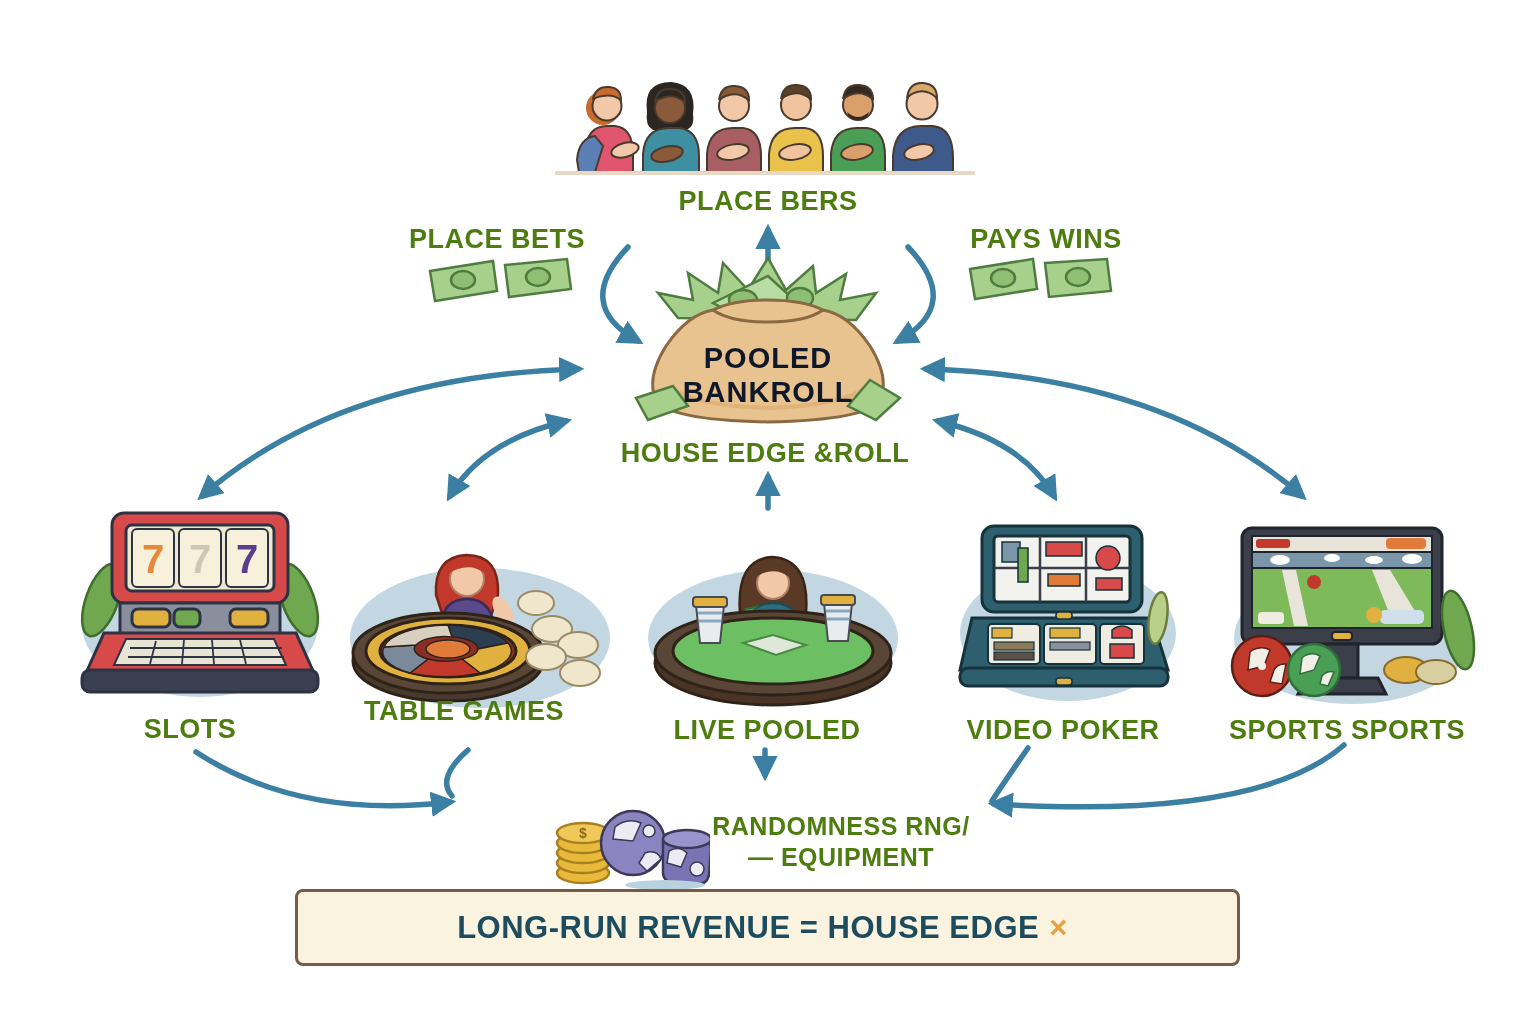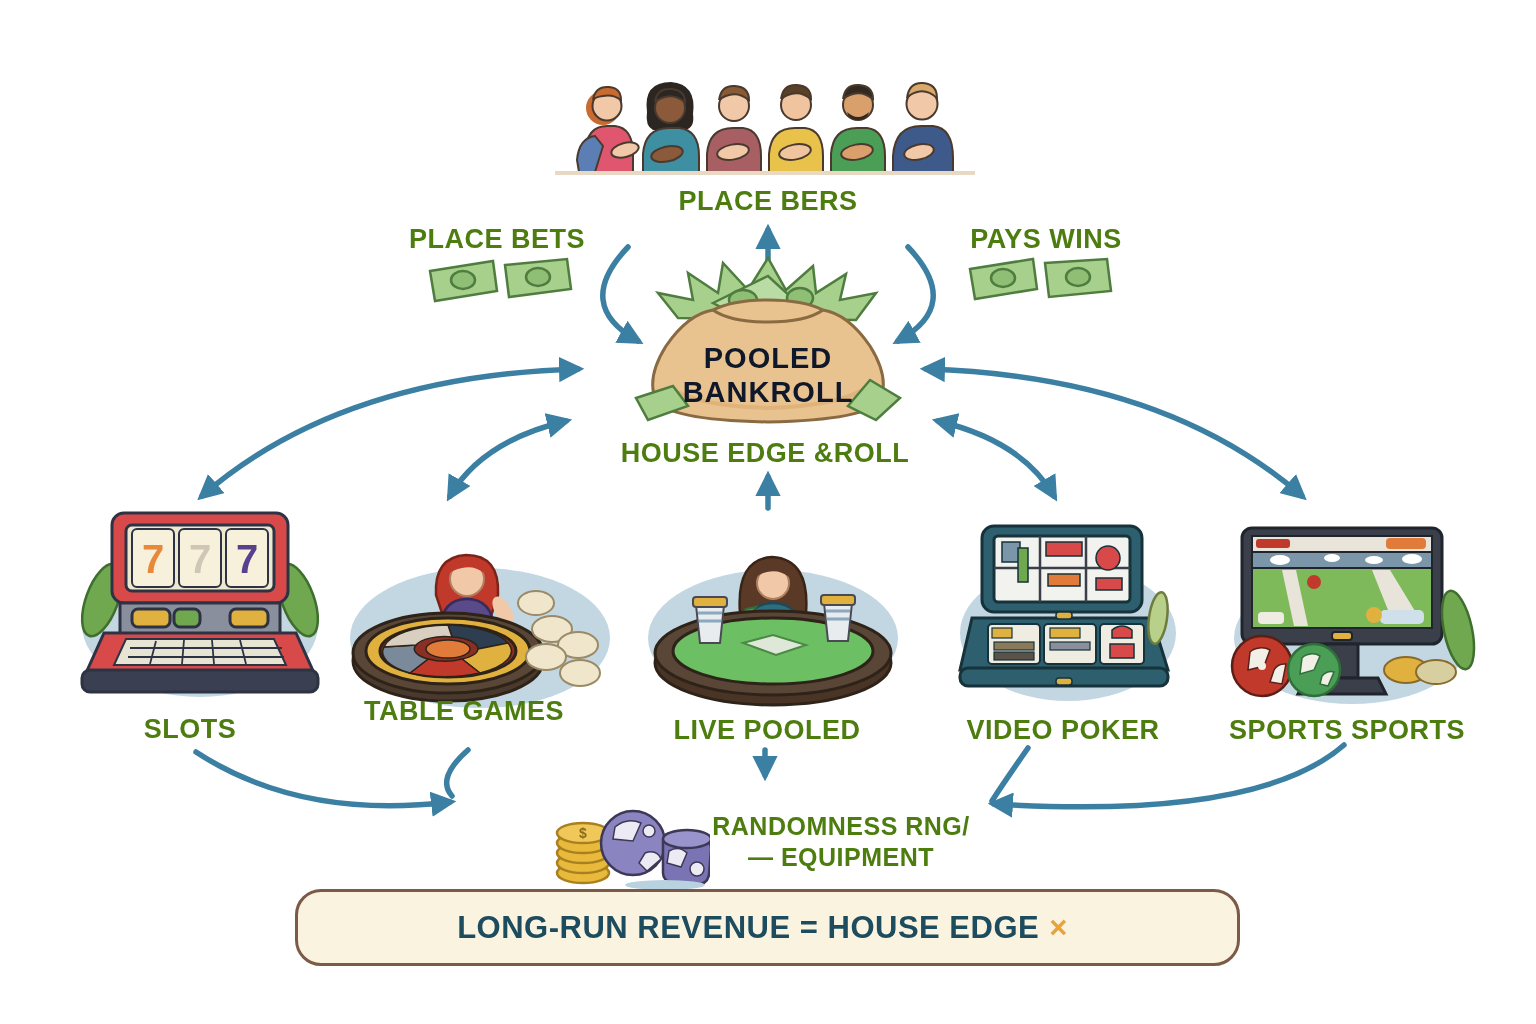--- a/index.html
+++ b/index.html
@@ -5,21 +5,21 @@
   html,body{margin:0;padding:0;background:#ffffff;}
   .canvas{position:relative;width:1536px;height:1024px;background:#ffffff;overflow:hidden;
           font-family:"Liberation Sans","DejaVu Sans",sans-serif;}
   .abs{position:absolute;}
   .lbl{position:absolute;transform:translateX(-50%);color:#4d7c0f;font-weight:bold;
        letter-spacing:.5px;white-space:nowrap;}
   .lbl-big{font-size:27px;}
   .lbl-bag{font-size:29px;letter-spacing:1px;}
   .rng-lbl{font-size:25px;}
   #banner{position:absolute;left:295px;top:889px;width:945px;height:77px;
-          background:#faf3e0;border:3px solid #7b5b47;border-radius:26px;
+          background:#faf3e0;border:3px solid #7b5b47;border-radius:8px;
           box-sizing:border-box;display:flex;align-items:center;justify-content:center;
           font-size:31px;font-weight:bold;color:#1d4c5f;letter-spacing:.5px;}
   #banner .op{color:#e8a33d;margin:0 10px;}
   svg{display:block;}
   .bagtext{position:absolute;left:768px;transform:translateX(-50%);text-align:center;
            color:#0f172a;font-weight:bold;}
 </style>
 </head>
 <body>
 

